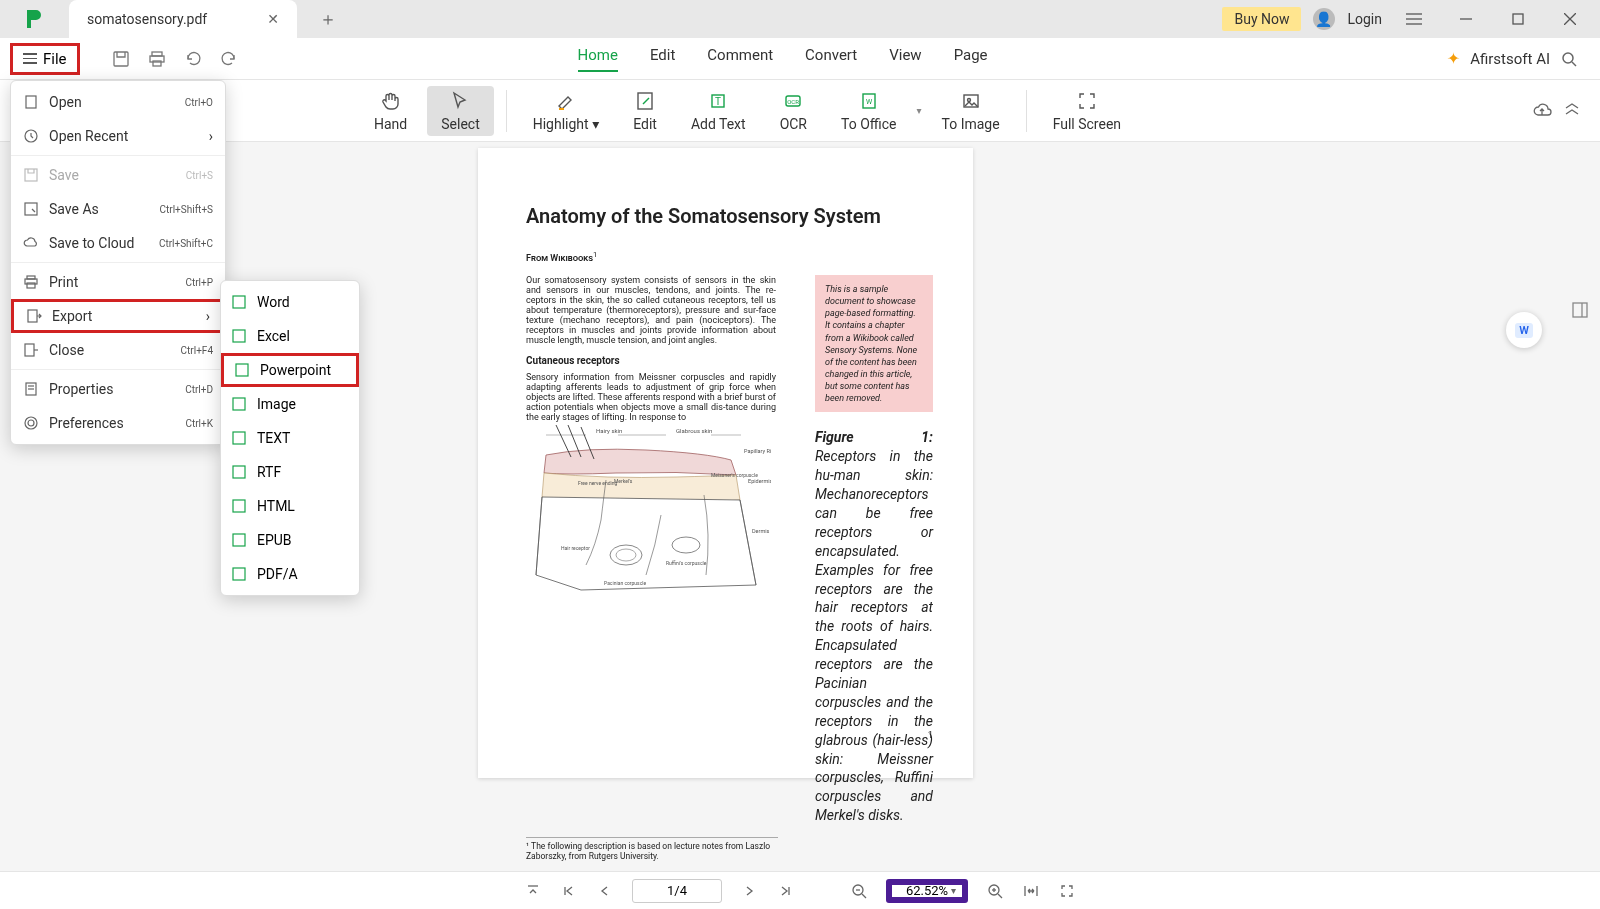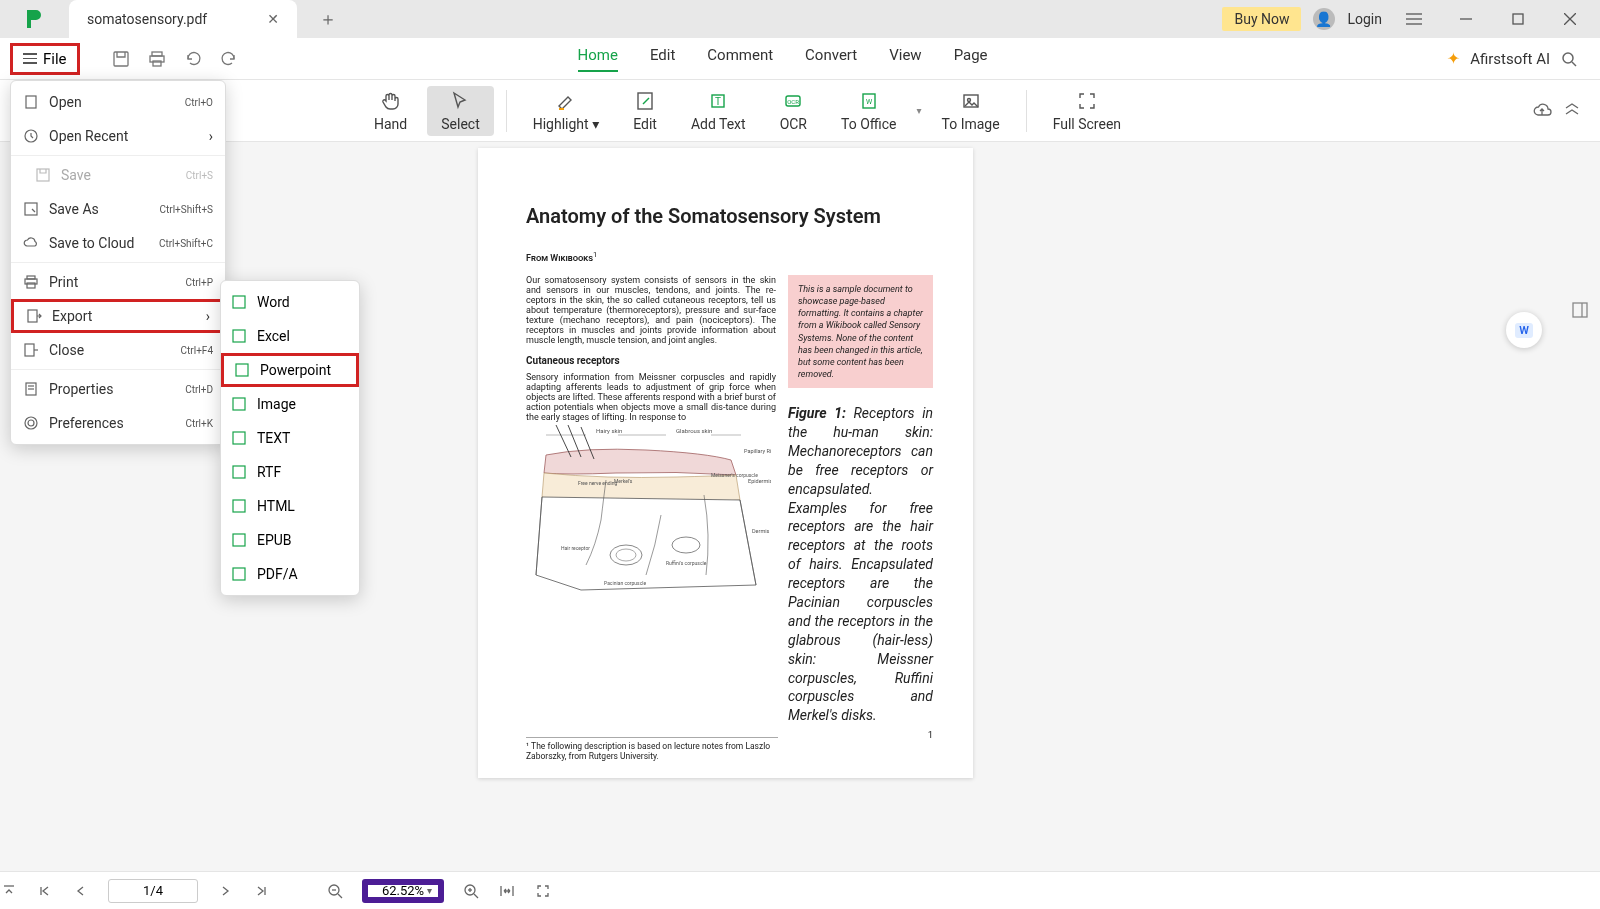--- a/index.html
+++ b/index.html
@@ -37,43 +37,43 @@
 .ribbon-icon { width: 22px; height: 22px; display:flex; align-items:center; justify-content:center;}
 .ribbon-sep { width:1px; height:42px; background:#e0e0e0; margin: 0 6px;}
 .ribbon-right { margin-left:auto; padding-right:18px; display:flex; gap:10px;}
 
 .canvas { position: absolute; top: 142px; left: 0; right: 0; bottom: 38px; background: #f5f5f5; overflow: hidden;}
 .page { position: absolute; left: 478px; top: 6px; width: 495px; height: 630px; background: #fff; box-shadow: 0 1px 4px rgba(0,0,0,.15); padding: 56px 40px 20px 48px; font-size: 9px; color: #222;}
 .page h1 { font-size: 20px; font-weight: 600; margin-bottom: 22px; }
 .from { font-size: 9px; font-variant: small-caps; margin-bottom: 12px;}
 .body-cols { display: flex; gap: 12px; }
 .col-left { flex: 0 0 250px; text-align: justify; }
-.col-right { flex: 1; }
+.col-right { flex: 1; margin-left: 27px; }
 .pink-box { background: #f8cfcf; padding: 8px 10px; font-size: 9px; font-style: italic; line-height:1.35;}
 .subhead { font-weight: 700; font-size: 10px; margin: 10px 0 6px;}
 .fig-skin { width: 245px; height: 177px; margin-top:3px; position:relative;}
 .fig-caption { font-size:14px; font-style: italic; text-align: justify; line-height:1.35; margin-top:16px;}
 .footnote { font-size:8.5px; margin-top: 12px; border-top:0.5px solid #aaa; padding-top:3px; width:62%;}
 .pagenum { position:absolute; right:40px; bottom:38px; font-size:9.5px;}
 
 .file-menu { position: absolute; top: 80px; left: 10px; width: 216px; background: #fff; border: 1px solid #ddd; border-radius: 6px; box-shadow: 0 4px 18px rgba(0,0,0,.18); z-index: 10; padding: 4px 0;}
 .file-menu .item { display: flex; align-items: center; height: 34px; padding: 0 12px; font-size: 14px; color: #333; gap: 10px;}
-.file-menu .item.disabled { color: #aaa; margin-left: 12px; }
+.file-menu .item.disabled { color: #aaa; }
 .file-menu .item .shortcut { margin-left: auto; font-size: 10px; color: #555;}
 .file-menu .item.disabled .shortcut { color: #bbb;}
 .file-menu .item.hl { border: 3px solid #d12222; }
 .file-menu .item .chev { margin-left: auto; }
 .file-menu .sep { height:1px; background:#eee; margin:2px 0;}
 .mi-icon { width:16px; height:16px; flex:0 0 16px;}
 
 .export-menu { position:absolute; top: 280px; left: 220px; width: 140px; background:#fff; border:1px solid #ddd; border-radius:6px; box-shadow: 0 4px 18px rgba(0,0,0,.18); z-index:11; padding:4px 0;}
 .export-menu .item { display:flex; align-items:center; height:34px; padding:0 10px; font-size:14px; gap:10px;}
 .export-menu .item.hl { border:3px solid #d12222;}
 
-.statusbar { position:absolute; bottom:0; left:0; right:0; height:38px; background:#fff; border-top:1px solid #e5e5e5; display:flex; align-items:center; gap: 18px;}
+.statusbar { position:absolute; bottom:0; left:0; right:0; height:38px; background:#fff; border-top:1px solid #e5e5e5; display:flex; align-items:center; justify-content:center; gap: 18px;}
 .page-counter { width:90px; height:24px; border:1px solid #ccc; border-radius:3px; text-align:center; font-size:13px; display:flex; align-items:center; justify-content:center;}
 .zoom-box { width:82px; height:24px; border:6px solid #4c1d95; border-radius:3px; text-align:center; font-size:13px; display:flex; align-items:center; justify-content:center; position:relative;}
 .zoom-caret { position:absolute; right:6px; font-size:10px; color:#666;}
 .sb-icon { width:18px; height:18px; display:flex; align-items:center; justify-content:center;}
 
 .word-badge{ position:absolute; right:58px; top:170px; width:36px; height:36px; background:#fff; border-radius:50%; box-shadow:0 1px 6px rgba(0,0,0,.2); display:flex; align-items:center; justify-content:center; font-size:11px; font-weight:600;}
 .word-badge .w{ color:#2563eb; background:#e0ecff; border-radius:3px; padding:1px 4px;}
 .side-toggle{position:absolute; right:10px; top:158px; width:20px; height:20px;}
 
 svg { display:block; }

